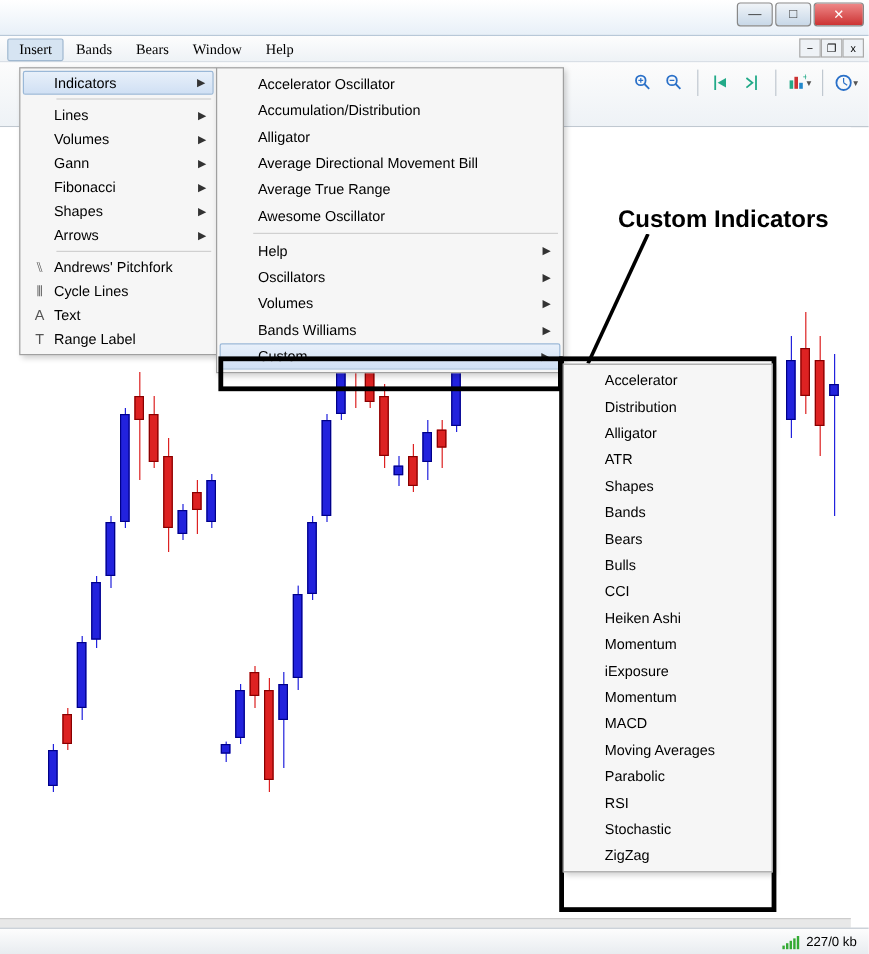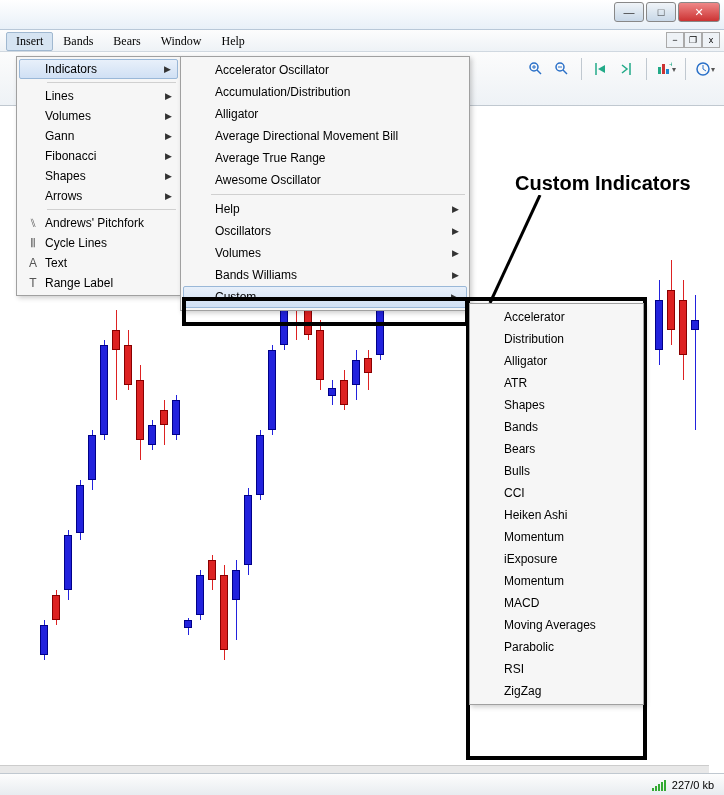--- a/index.html
+++ b/index.html
@@ -423,20 +423,21 @@
     <div class="sm3-item">Bulls</div>
     <div class="sm3-item">CCI</div>
     <div class="sm3-item">Heiken Ashi</div>
     <div class="sm3-item">Momentum</div>
     <div class="sm3-item">iExposure</div>
     <div class="sm3-item">Momentum</div>
     <div class="sm3-item">MACD</div>
     <div class="sm3-item">Moving Averages</div>
     <div class="sm3-item">Parabolic</div>
     <div class="sm3-item">RSI</div>
+    <div class="sm3-item">Stochastic</div>
     <div class="sm3-item">ZigZag</div>
   </div>
 
 <div class="status-bar">
   <div class="status-bars">
     <span style="height:3px;"></span>
       <span style="height:5px;"></span>
       <span style="height:7px;"></span>
       <span style="height:9px;"></span>
       <span style="height:11px;"></span>

